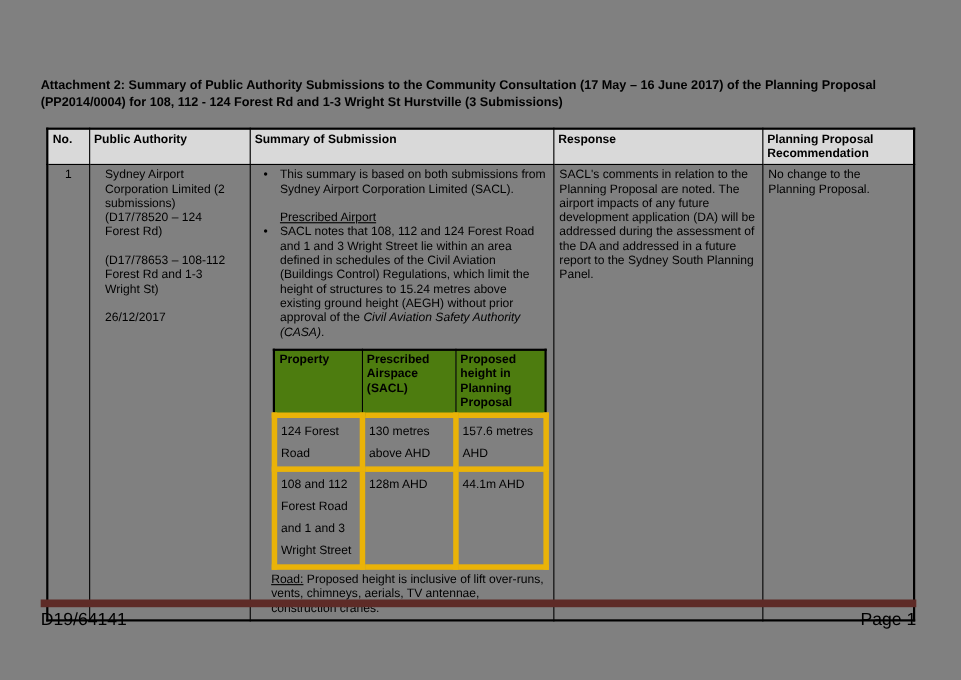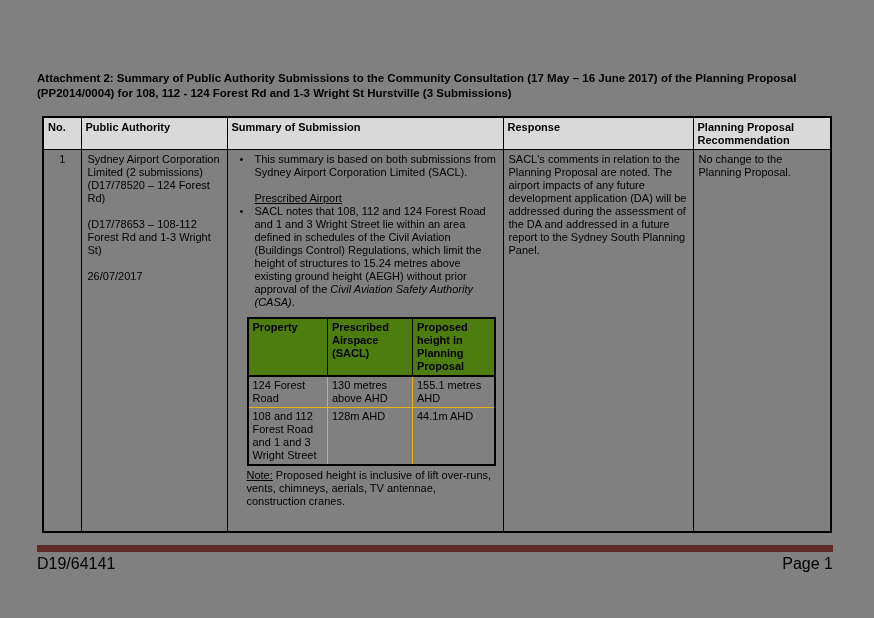--- a/index.html
+++ b/index.html
@@ -46,21 +46,21 @@
     height: 30px;
     line-height: 13px;
   }
   table.main-table td {
     border: 1px solid #000;
     vertical-align: top;
     height: 382px;
     line-height: 13px;
   }
   td.cell-no { text-align: center; padding-top: 3px; }
-  td.cell-pa { padding: 3px 6px; }
+  td.cell-pa { padding: 3px 14px; }
   td.cell-pa p { margin: 0 0 13px 0; }
   td.cell-pa p:last-child { margin-bottom: 0; }
   td.cell-summary { padding: 3px 6px 3px 10px; }
   td.cell-response { padding: 3px 5px; border-right: none; line-height: 13.5px; }
   td.cell-reco { padding: 3px 5px; border-left: none; }
 
   .bullet-item { position: relative; padding-left: 17px; margin: 0 0 13px 0; }
   .bullet-item.tight { margin-bottom: 0; }
   .bullet { position: absolute; left: 2px; top: 0; }
   .sub-heading { margin-left: 17px; text-decoration: underline; }
@@ -77,25 +77,25 @@
     background: #4d7c0f;
     border: 1px solid #000;
     border-bottom: 2px solid #000;
     font-weight: bold;
     text-align: left;
     vertical-align: top;
     padding: 2px 4px;
     line-height: 13px;
   }
   table.inner-table td {
-    border: 1px solid #eab308;
+    border: 5px solid #eab308;
     vertical-align: top;
     padding: 2px 4px;
     height: auto;
-    line-height: 13px;
+    line-height: 20px;
   }
 
   .note { margin-left: 9px; margin-top: 3px; width: 248px; line-height: 13px; }
   .note .u { text-decoration: underline; }
 
   .footer-bar {
     position: absolute;
     left: 37px;
     top: 545px;
     width: 796px;
@@ -136,21 +136,21 @@
         <th>Planning Proposal Recommendation</th>
       </tr>
     </thead>
     <tbody>
       <tr>
         <td class="cell-no">1</td>
 
         <td class="cell-pa">
           <p>Sydney Airport Corporation Limited (2 submissions) (D17/78520 – 124 Forest Rd)</p>
           <p>(D17/78653 – 108-112 Forest Rd and 1-3 Wright St)</p>
-          <p>26/07/2017</p>
+          <p>26/12/2017</p>
         </td>
 
         <td class="cell-summary">
           <div class="bullet-item">
             <span class="bullet">•</span>
             <span>This summary is based on both submissions from Sydney Airport Corporation Limited (SACL).</span>
           </div>
           <div class="sub-heading">Prescribed Airport</div>
           <div class="bullet-item tight">
             <span class="bullet">•</span>
@@ -167,32 +167,32 @@
               <tr>
                 <th>Property</th>
                 <th>Prescribed Airspace (SACL)</th>
                 <th>Proposed height in Planning Proposal</th>
               </tr>
             </thead>
             <tbody>
               <tr>
                 <td>124 Forest Road</td>
                 <td>130 metres above AHD</td>
-                <td>155.1 metres AHD</td>
+                <td>157.6 metres AHD</td>
               </tr>
               <tr>
                 <td>108 and 112 Forest Road and 1 and 3 Wright Street</td>
                 <td>128m AHD</td>
                 <td>44.1m AHD</td>
               </tr>
             </tbody>
           </table>
 
           <div class="note">
-            <span class="u">Note:</span><span> Proposed height is inclusive of lift over-runs, vents, chimneys, aerials, TV antennae, construction cranes.</span>
+            <span class="u">Road:</span><span> Proposed height is inclusive of lift over-runs, vents, chimneys, aerials, TV antennae, construction cranes.</span>
           </div>
         </td>
 
         <td class="cell-response">SACL's comments in relation to the Planning Proposal are noted. The airport impacts of any future development application (DA) will be addressed during the assessment of the DA and addressed in a future report to the Sydney South Planning Panel.</td>
         <td class="cell-reco">No change to the Planning Proposal.</td>
       </tr>
     </tbody>
   </table>
 
   <div class="footer-bar"></div>

